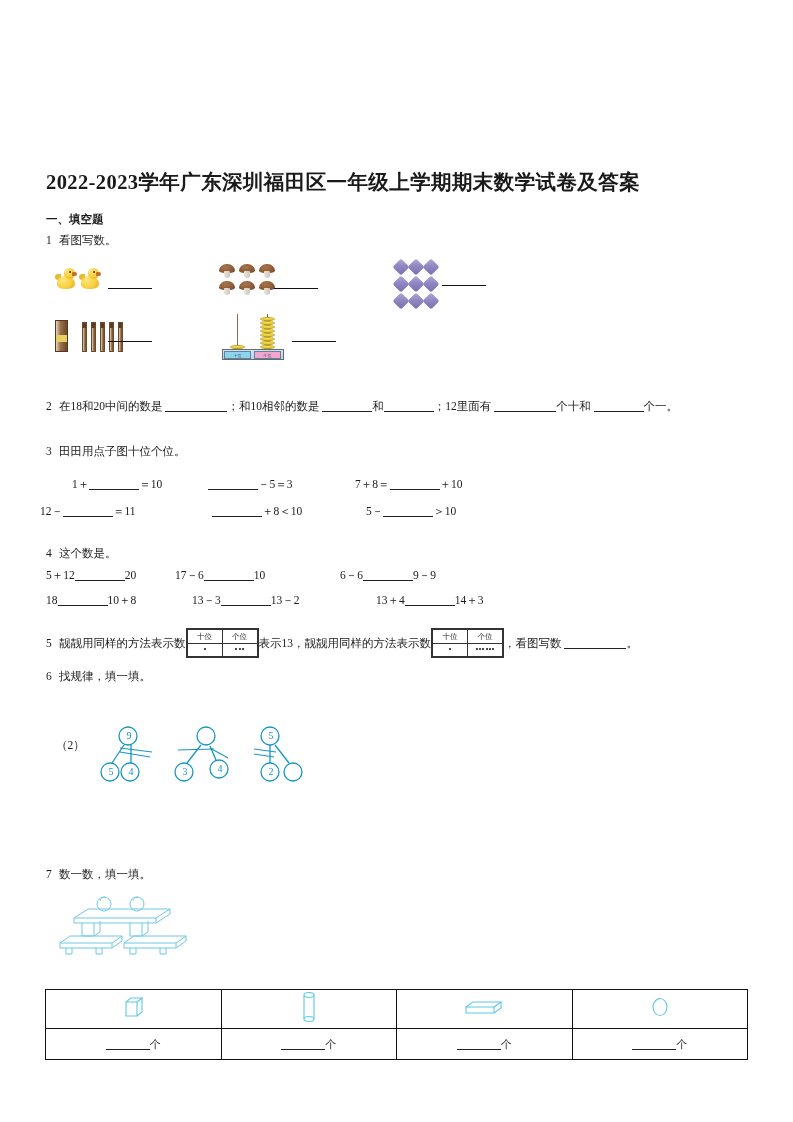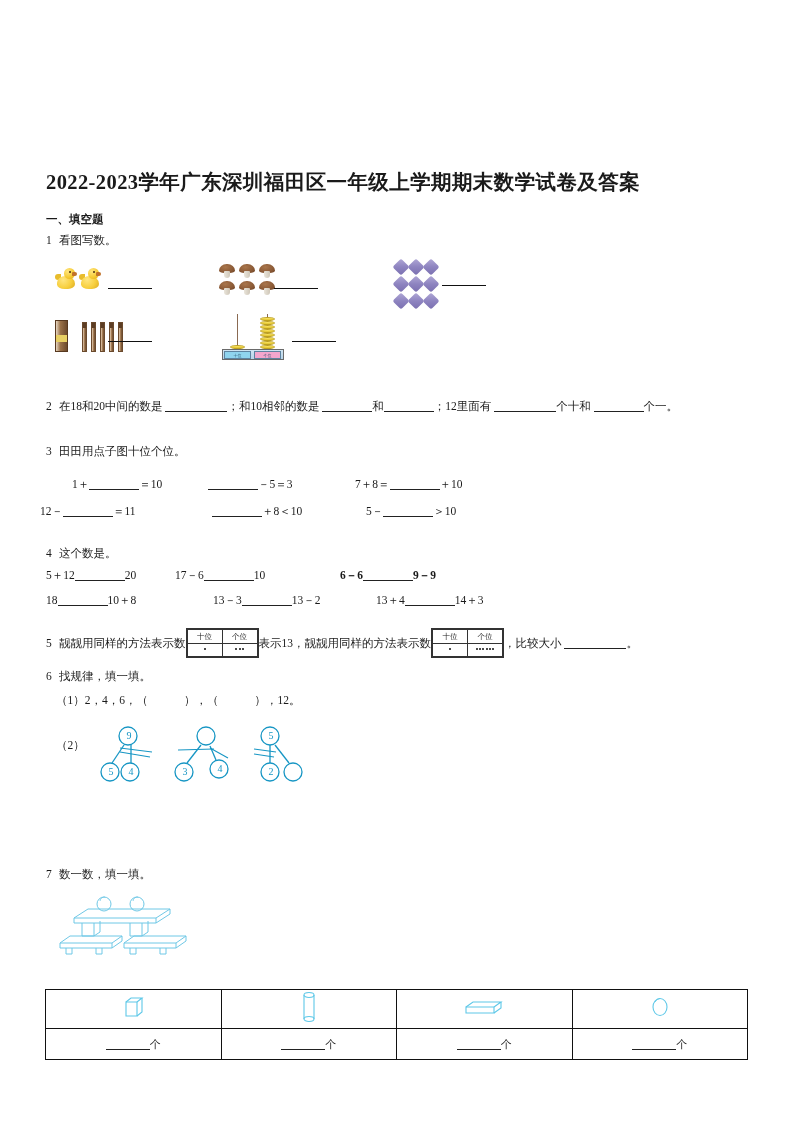--- a/index.html
+++ b/index.html
@@ -256,27 +256,27 @@
 
   <div class="q" style="left:46px;top:545px;">
     <span class="qn">4</span><span>这个数是。</span>
   </div>
   <div class="q" style="left:46px;top:567px;">
     <span>5＋12</span><span class="blank b-md"></span><span>20</span>
   </div>
   <div class="q" style="left:175px;top:567px;">
     <span>17－6</span><span class="blank b-md"></span><span>10</span>
   </div>
-  <div class="q" style="left:340px;top:567px;font-weight:bold;">
+  <div class="q" style="left:340px;top:567px;">
     <span>6－6</span><span class="blank b-md"></span><span>9－9</span>
   </div>
   <div class="q" style="left:46px;top:592px;">
     <span>18</span><span class="blank b-md"></span><span>10＋8</span>
   </div>
-  <div class="q" style="left:213px;top:592px;">
+  <div class="q" style="left:192px;top:592px;">
     <span>13－3</span><span class="blank b-md"></span><span>13－2</span>
   </div>
   <div class="q" style="left:376px;top:592px;">
     <span>13＋4</span><span class="blank b-md"></span><span>14＋3</span>
   </div>
 
   <div class="q" style="left:46px;top:628px;">
     <span class="qn">5</span><span>靓靓用同样的方法表示数</span><table class="pv"><tbody>
           <tr>
             <td>十位</td>
@@ -288,28 +288,25 @@
           </tr>
         </tbody></table><span>表示13，靓靓用同样的方法表示数</span><table class="pv"><tbody>
           <tr>
             <td>十位</td>
             <td>个位</td>
           </tr>
           <tr>
             <td class="dots"><i class="dot"></i></td>
             <td class="dots"><i class="dot"></i><i class="dot"></i><i class="dot"></i><i class="dot"></i><i class="dot"></i><i class="dot"></i></td>
           </tr>
-        </tbody></table><span>，比较大小</span> <span class="blank b-lg"></span><span>。</span>
+        </tbody></table><span>，看图写数</span> <span class="blank b-lg"></span><span>。</span>
   </div>
 
   <div class="q" style="left:46px;top:668px;">
     <span class="qn">6</span><span>找规律，填一填。</span>
-  </div>
-  <div class="q" style="left:56px;top:692px;">
-    <span>（1）</span><span>2，4，6，（</span><span style="display:inline-block;width:36px;"></span><span>），（</span><span style="display:inline-block;width:36px;"></span><span>），12。</span>
   </div>
   <div class="q" style="left:56px;top:737px;">
     <span>（2）</span>
   </div>
 
   <div class="bond" style="left:90px;top:726px;">
     <svg width="76" height="58" viewBox="0 0 76 58">
       <circle cx="38" cy="10" r="9" fill="none" stroke="#1796c4" stroke-width="1.3"></circle>
       <circle cx="20" cy="46" r="9" fill="none" stroke="#1796c4" stroke-width="1.3"></circle>
       <circle cx="40" cy="46" r="9" fill="none" stroke="#1796c4" stroke-width="1.3"></circle>

